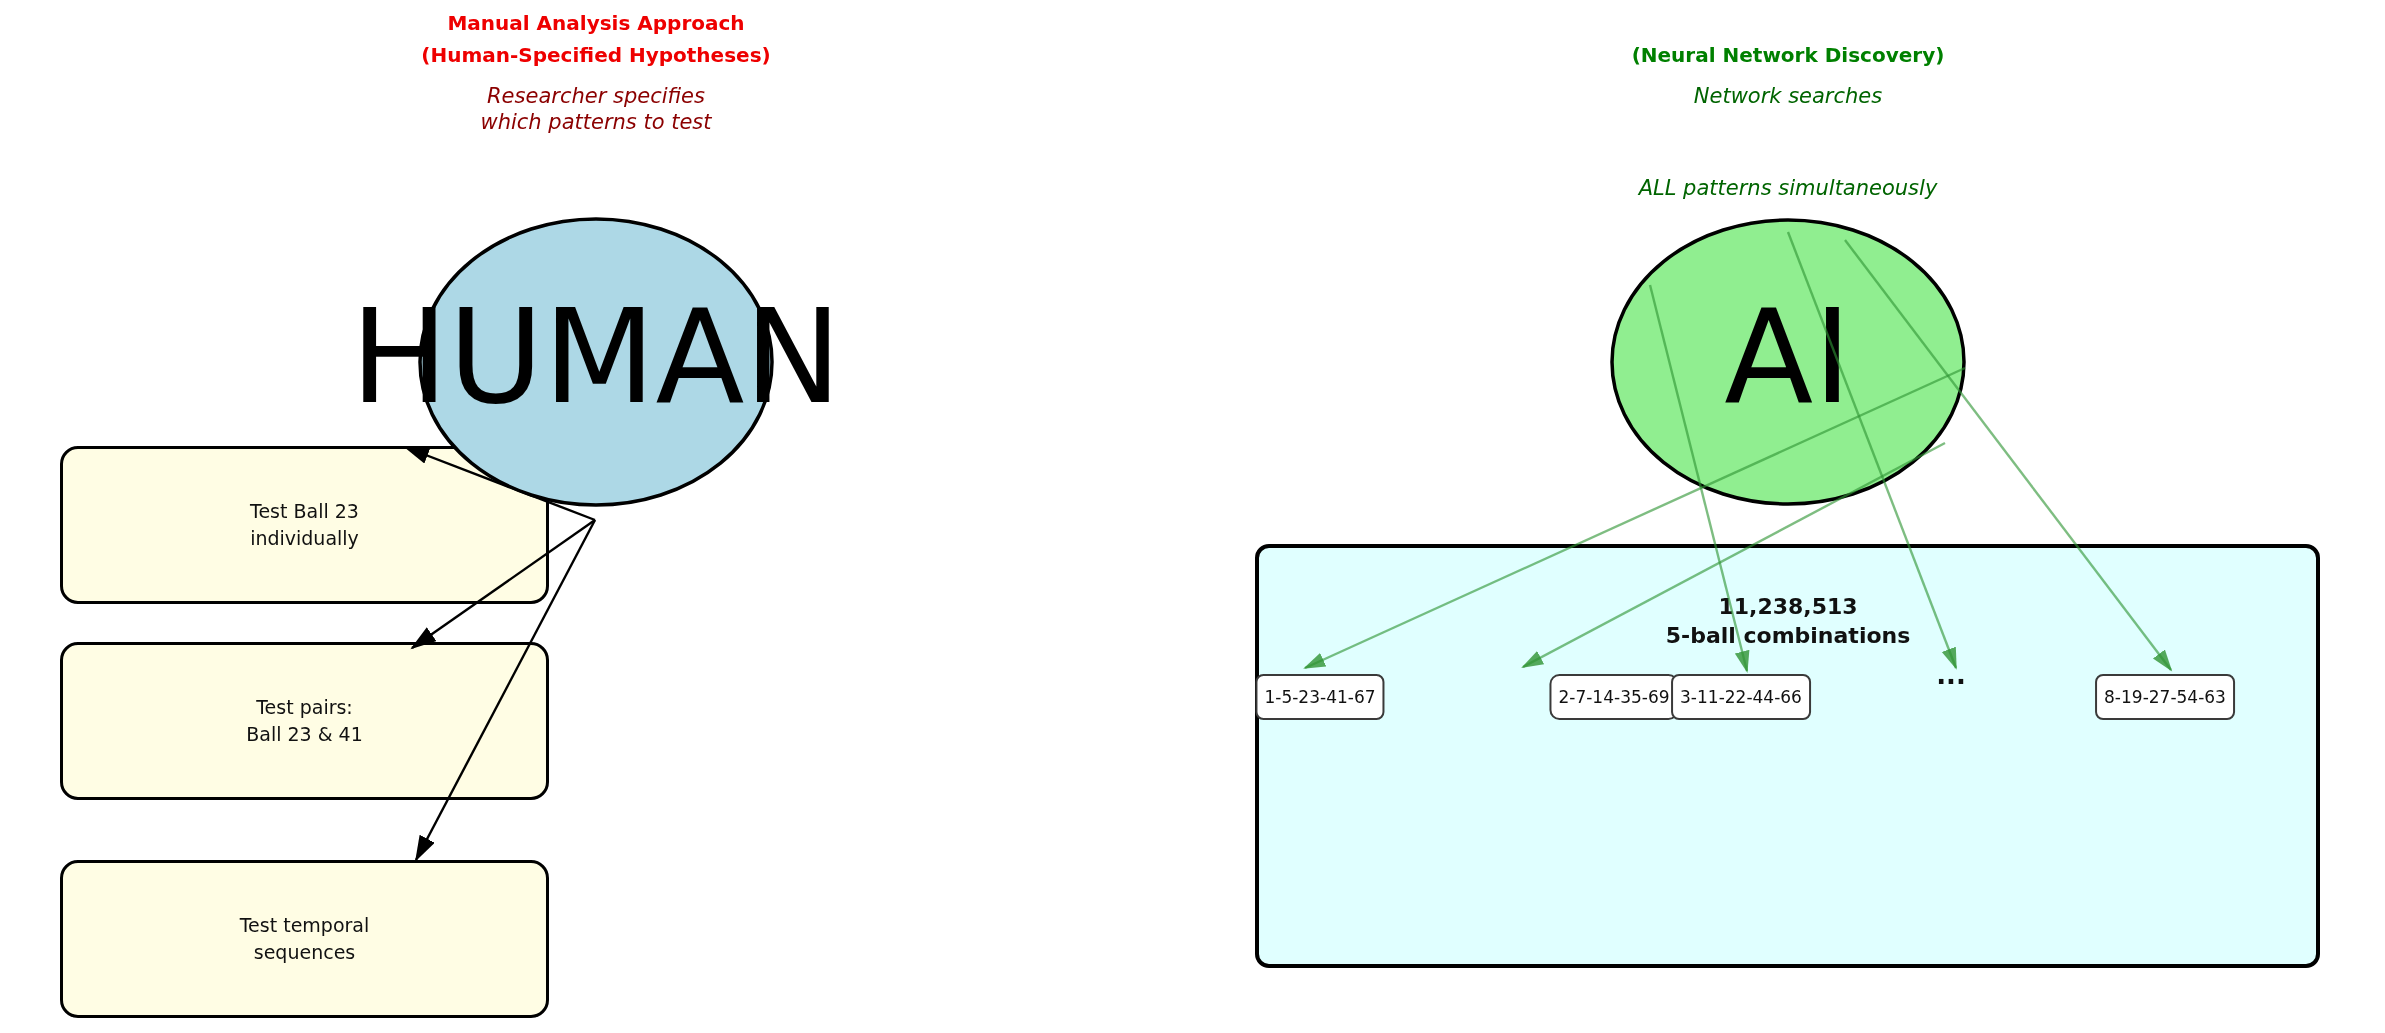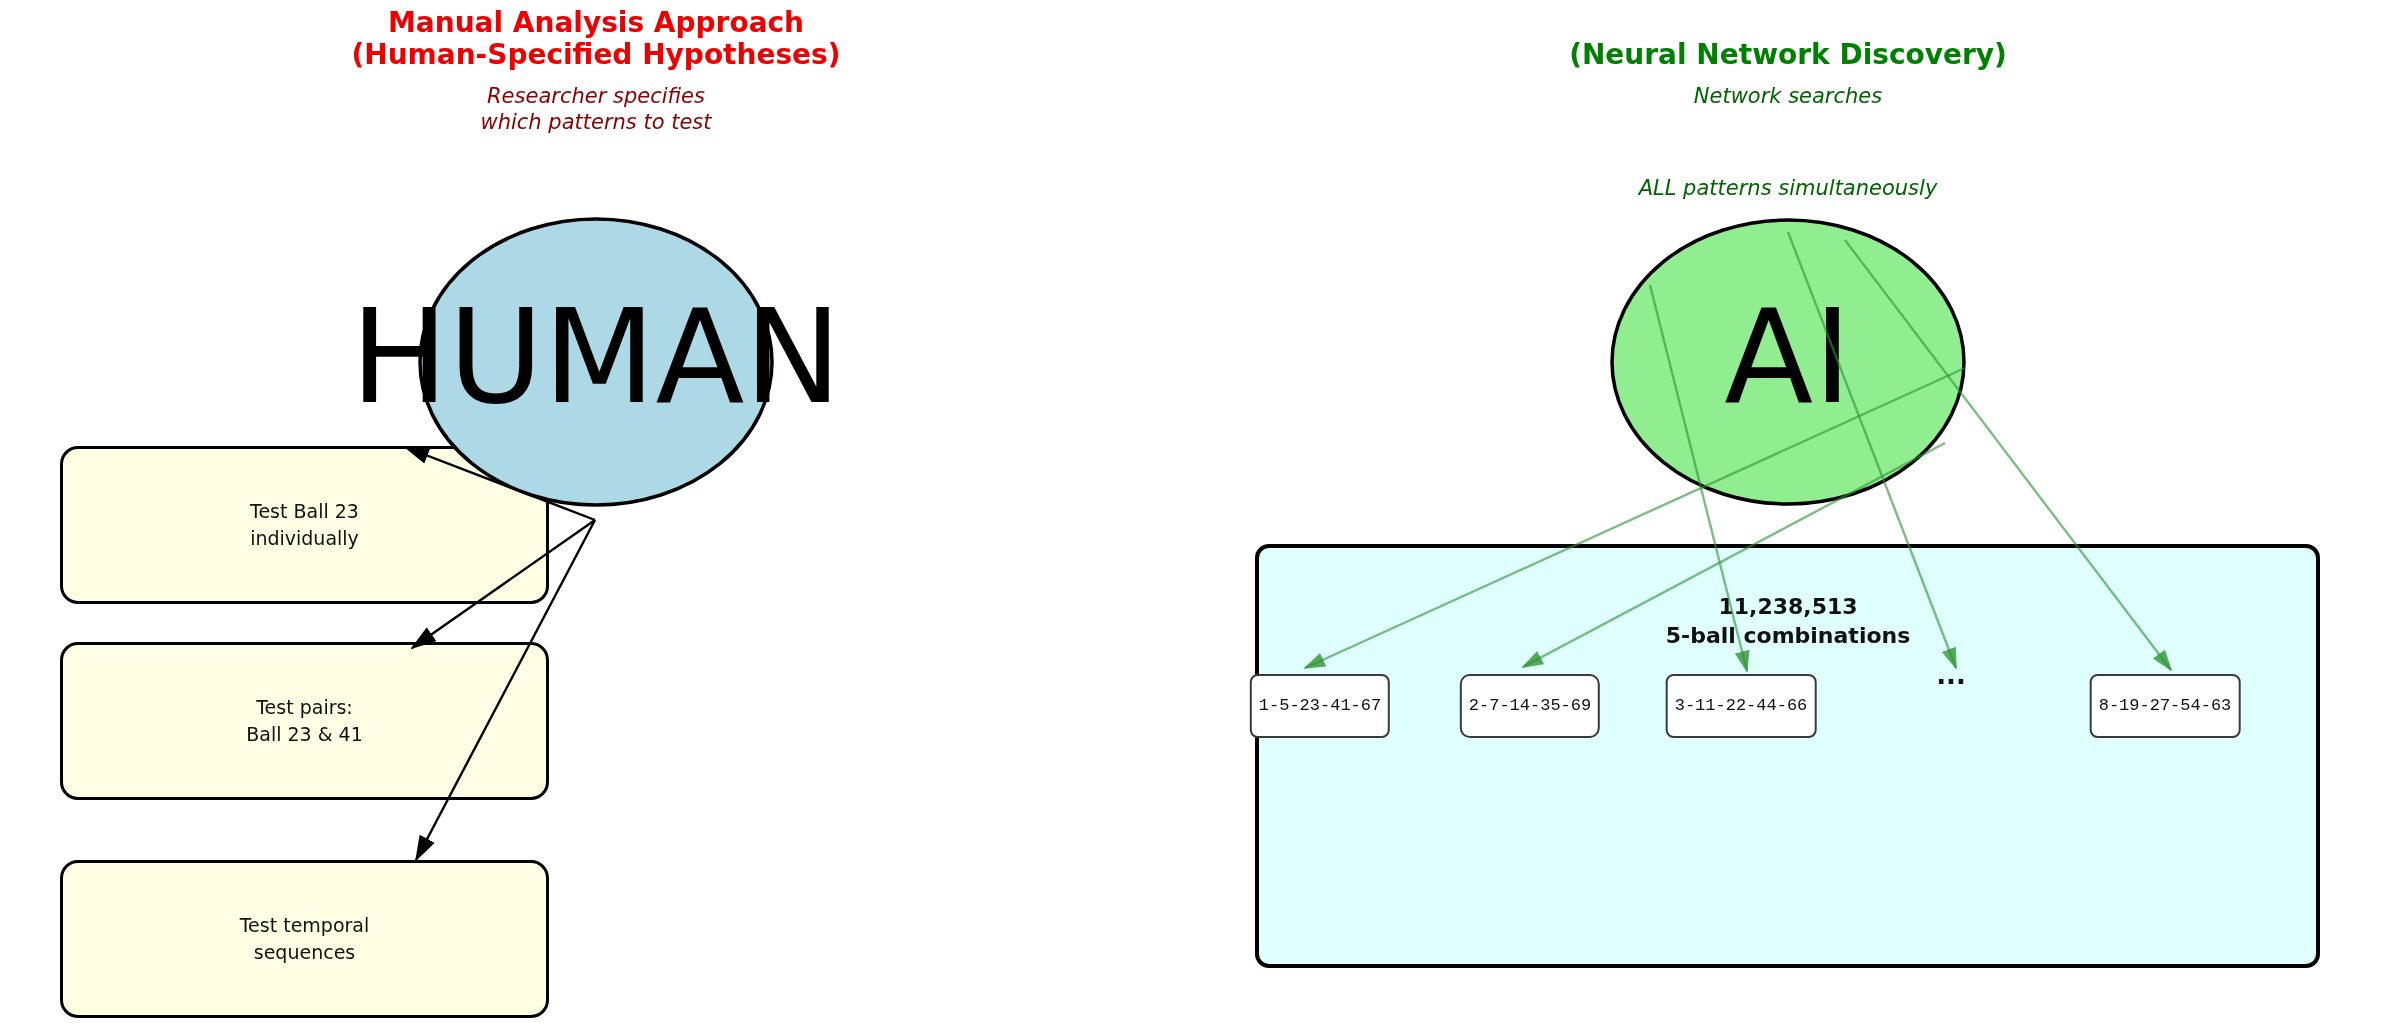--- a/index.html
+++ b/index.html
@@ -21,21 +21,21 @@
   #canvas{
     position:relative;
     width:2385px;height:1033px;
     background:#ffffff;
     font-family:"DejaVu Sans","Liberation Sans",sans-serif;
     overflow:hidden;
   }
   .abs{position:absolute;}
   .cx{transform:translateX(-50%);white-space:nowrap;}
   
-  .title{font-weight:bold;font-size:28px;line-height:32px;text-align:right;}
+  .title{font-weight:bold;font-size:20px;line-height:32px;text-align:right;}
   .title.red{color:var(--left-title);}
   .title.green{color:var(--right-title);}
   .subtitle{font-style:italic;font-size:21px;line-height:26px;text-align:center;}
   .subtitle.darkred{color:var(--left-subtitle);}
   .subtitle.darkgreen{color:var(--right-subtitle);}
   
   .actor{
     font-size:130px;line-height:130px;color:#000;text-align:center;
     z-index:3;
   }
@@ -60,23 +60,22 @@
   .count-line{
     font-weight:bold;font-size:22px;line-height:30px;color:var(--ink);
     z-index:3;text-align:center;
   }
   .combo{
     top:674px;
     background:#ffffff;
     border:2px solid var(--combo-border);
     border-radius:8px;
     font-size:17px;line-height:24px;color:var(--ink);
-    padding:18px 7px;
+    padding:9px 7px;
     z-index:3;
-    font-family:Liberation Mono, monospace;
   }
   .dots{
     top:658px;
     font-weight:bold;font-size:26px;line-height:34px;color:var(--ink);
     z-index:3;
   }
   svg.layer{position:absolute;left:0;top:0;pointer-events:none;}
   #shapes-layer{z-index:2;}
   #arrows-layer{z-index:4;}
   .ellipse-shape{stroke:var(--outline);stroke-width:3.5px;}
@@ -119,21 +118,21 @@
     <ellipse class="ellipse-shape ai-ellipse" cx="1788" cy="362" rx="176" ry="142"></ellipse>
   </svg>
 
   <div class="abs cx actor" style="left:596px;top:292px;">HUMAN</div>
   <div class="abs cx actor" style="left:1788px;top:292px;">AI</div>
 
   <div class="abs cx count-line" style="left:1788px;top:592px;">11,238,513</div>
   <div class="abs cx count-line" style="left:1788px;top:621px;">5-ball combinations</div>
 
   <div class="abs cx combo" style="left:1320px;">1-5-23-41-67</div>
-  <div class="abs cx combo" style="left:1530px;border-radius:10px;">2-7-14-35-69</div>
+  <div class="abs cx combo" style="left:1614px;border-radius:10px;">2-7-14-35-69</div>
   <div class="abs cx combo" style="left:1741px;">3-11-22-44-66</div>
   <div class="abs cx dots" style="left:1951px;">...</div>
   <div class="abs cx combo" style="left:2165px;">8-19-27-54-63</div>
 
   <svg id="arrows-layer" class="layer" width="2385" height="1033" viewBox="0 0 2385 1033">
     <defs>
       <marker id="head-black" markerUnits="userSpaceOnUse" markerWidth="30" markerHeight="20" refX="24" refY="8.5" orient="auto">
         <path d="M0,0 L26,8.5 L0,17 Z" fill="#000"></path>
       </marker>
       <marker id="head-green" markerUnits="userSpaceOnUse" markerWidth="26" markerHeight="18" refX="20" refY="7.5" orient="auto">

